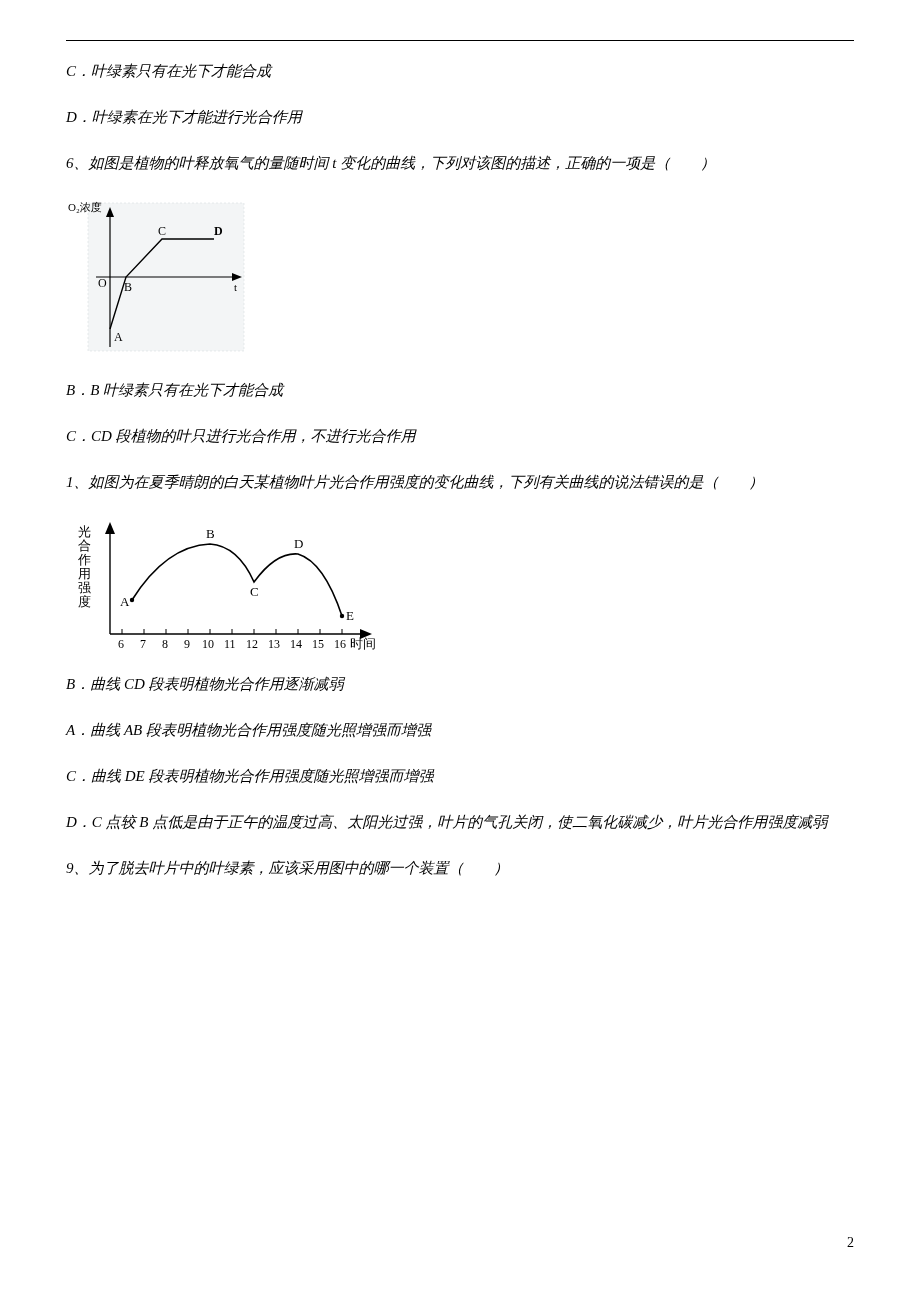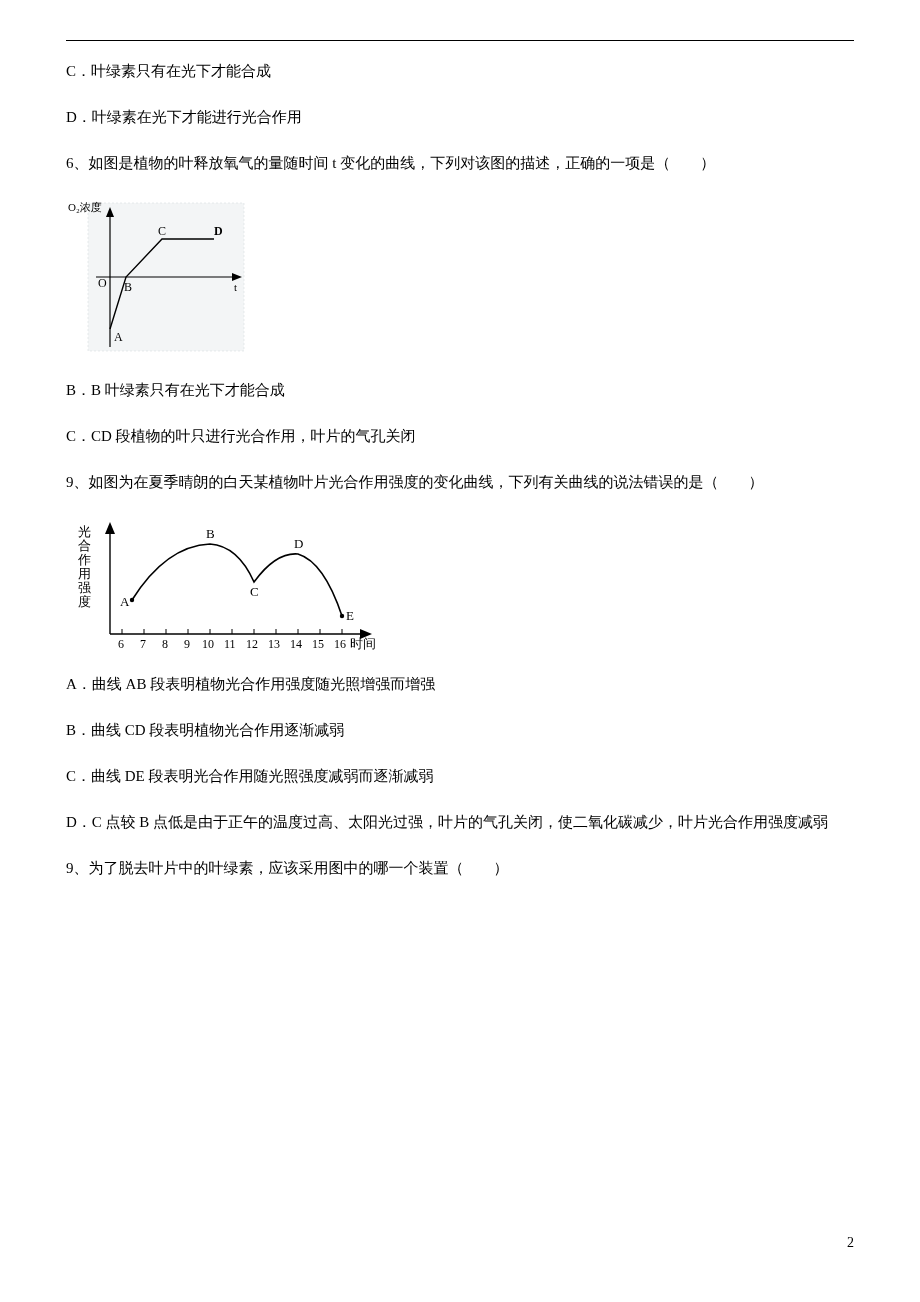--- a/index.html
+++ b/index.html
@@ -15,20 +15,21 @@
     }
     .page {
       padding: 40px 66px 0 66px;
     }
     .top-rule {
       border-top: 1.5px solid #000;
       margin-bottom: 18px;
     }
     .line {
       margin-bottom: 22px;
+      font-style: italic;
     }
     .figure {
       margin: 6px 0 16px 0;
     }
     .page-number {
       position: absolute;
       bottom: 48px;
       right: 66px;
       font-size: 14px;
     }
@@ -61,23 +62,23 @@
       <text x="32" y="90" font-size="12">O</text>
       <text x="48" y="144" font-size="12">A</text>
       <text x="58" y="94" font-size="12">B</text>
       <text x="92" y="38" font-size="12">C</text>
       <text x="148" y="38" font-size="12" font-weight="bold">D</text>
       <text x="168" y="94" font-size="11">t</text>
     </svg>
   </div>
 
   <div class="line">B．B 叶绿素只有在光下才能合成</div>
-  <div class="line">C．CD 段植物的叶只进行光合作用，叶片的气孔关闭</div>
+  <div class="line">C．CD 段植物的叶只进行光合作用，不进行光合作用</div>
 
-  <div class="line">9、如图为在夏季晴朗的白天某植物叶片光合作用强度的变化曲线，下列有关曲线的说法错误的是（　　）</div>
+  <div class="line">1、如图为在夏季晴朗的白天某植物叶片光合作用强度的变化曲线，下列有关曲线的说法错误的是（　　）</div>
 
   <div class="figure">
     <svg width="320" height="140" viewBox="0 0 320 140">
 
       <line x1="44" y1="12" x2="44" y2="118" stroke="#000" stroke-width="1.4"></line>
       <polygon points="44,6 39,18 49,18" fill="#000"></polygon>
 
       <line x1="44" y1="118" x2="300" y2="118" stroke="#000" stroke-width="1.4"></line>
       <polygon points="306,118 294,113 294,123" fill="#000"></polygon>
 
@@ -143,22 +144,22 @@
         <tspan x="12" dy="14">合</tspan>
         <tspan x="12" dy="14">作</tspan>
         <tspan x="12" dy="14">用</tspan>
         <tspan x="12" dy="14">强</tspan>
         <tspan x="12" dy="14">度</tspan>
       </text>
       <text x="284" y="132" font-size="13">时间</text>
     </svg>
   </div>
 
+  <div class="line">B．曲线 CD 段表明植物光合作用逐渐减弱</div>
   <div class="line">A．曲线 AB 段表明植物光合作用强度随光照增强而增强</div>
-  <div class="line">B．曲线 CD 段表明植物光合作用逐渐减弱</div>
-  <div class="line">C．曲线 DE 段表明光合作用随光照强度减弱而逐渐减弱</div>
+  <div class="line">C．曲线 DE 段表明植物光合作用强度随光照增强而增强</div>
   <div class="line">D．C 点较 B 点低是由于正午的温度过高、太阳光过强，叶片的气孔关闭，使二氧化碳减少，叶片光合作用强度减弱</div>
 
   <div class="line">9、为了脱去叶片中的叶绿素，应该采用图中的哪一个装置（　　）</div>
 
 </div>
 
 <div class="page-number">2</div>
 
 </body></html>

